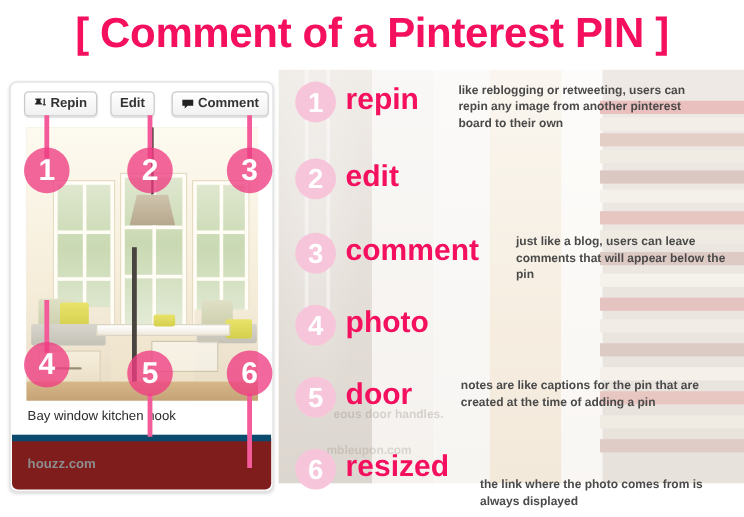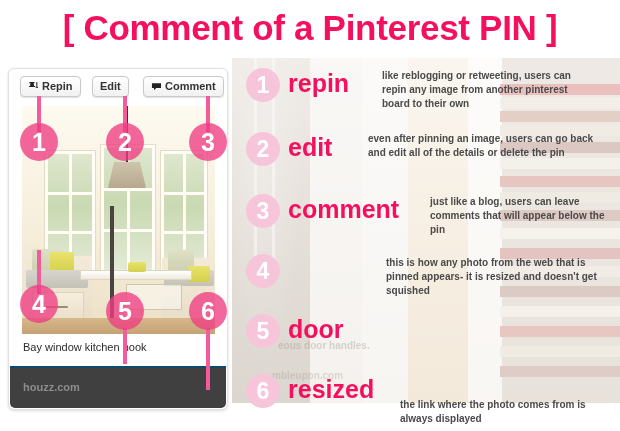--- a/index.html
+++ b/index.html
@@ -153,22 +153,22 @@
     color: #2b2b2b;
     font-size: 11px;
     white-space: nowrap;
   }
   .pin-source-bar {
     position: absolute;
     left: 1px;
     right: 1px;
     bottom: 1px;
     height: 40px;
-    background: #404040;
-    border-top: 2px solid #0c4a6e;
+    background: #7f1d1d;
+    border-top: 6px solid #0c4a6e;
     border-radius: 0 0 5px 5px;
   }
   .pin-source {
     position: absolute;
     left: 13px;
     top: 13px;
     color: #8d8d8d;
     font-size: 11px;
     font-weight: bold;
   }
@@ -401,37 +401,37 @@
 
     <div class="legend-row" style="top:10px;">
       <div class="bubble bubble-right">1</div>
       <div class="legend-key">repin</div>
       <div class="legend-desc" style="left:142px; top:1px;">like reblogging or retweeting, users can repin any image from another pinterest board to their own</div>
     </div>
 
     <div class="legend-row" style="top:74px;">
       <div class="bubble bubble-right">2</div>
       <div class="legend-key">edit</div>
-      <div class="legend-desc" style="left:128px; top:0px; width:235px;">even after pinning an image, users can go back and edit all of the details or delete the pin</div>
     </div>
 
     <div class="legend-row" style="top:136px;">
       <div class="bubble bubble-right">3</div>
       <div class="legend-key">comment</div>
       <div class="legend-desc" style="left:190px; top:1px; width:190px;">just like a blog, users can leave comments that will appear below the pin</div>
     </div>
 
     <div class="legend-row" style="top:196px;">
       <div class="bubble bubble-right">4</div>
-      <div class="legend-desc" style="left:146px; top:2px; width:232px;">this is how any photo from the web that is pinned appears- it is resized and doesn't get squished</div>
+      <div class="legend-key">photo</div>
     </div>
 
     <div class="legend-row" style="top:256px;">
       <div class="bubble bubble-right">5</div>
       <div class="legend-key">door</div>
+      <div class="legend-desc" style="left:144px; top:1px; width:228px;">notes are like captions for the pin that are created at the time of adding a pin</div>
     </div>
 
     <div class="legend-row" style="top:316px;">
       <div class="bubble bubble-right">6</div>
       <div class="legend-key">resized</div>
       <div class="legend-desc" style="left:160px; top:24px; width:212px;">the link where the photo comes from is always displayed</div>
     </div>
 
   </div>
 

